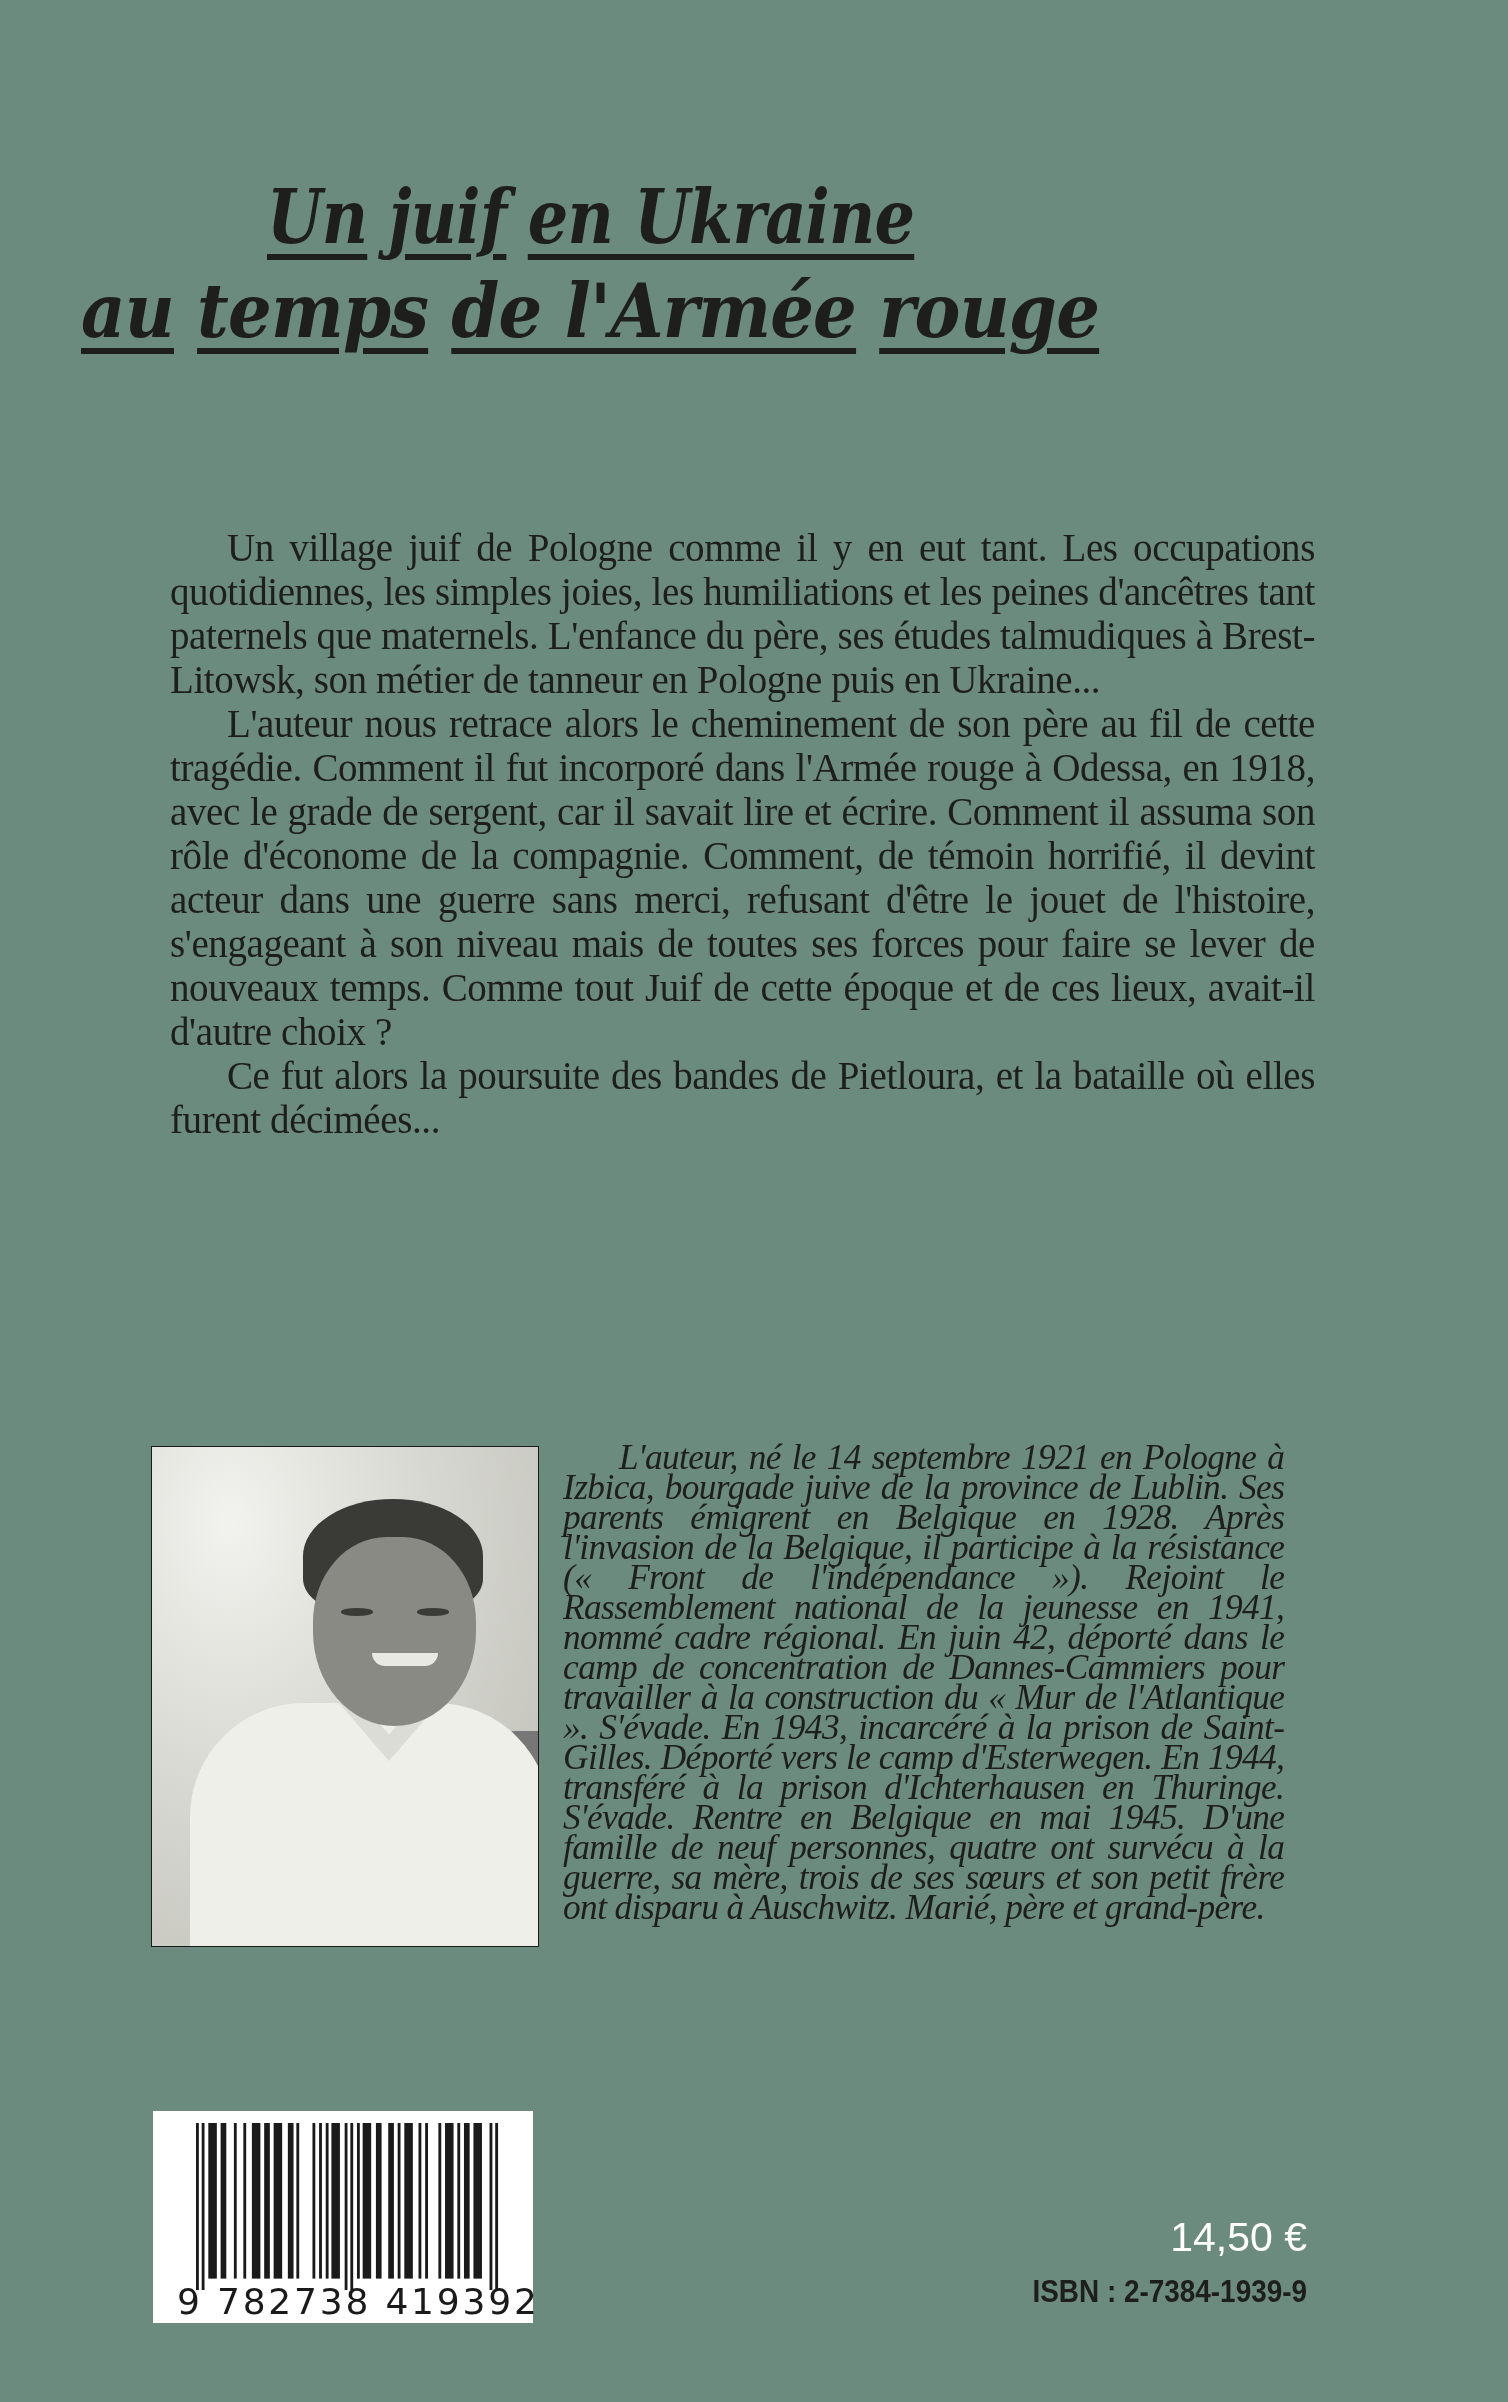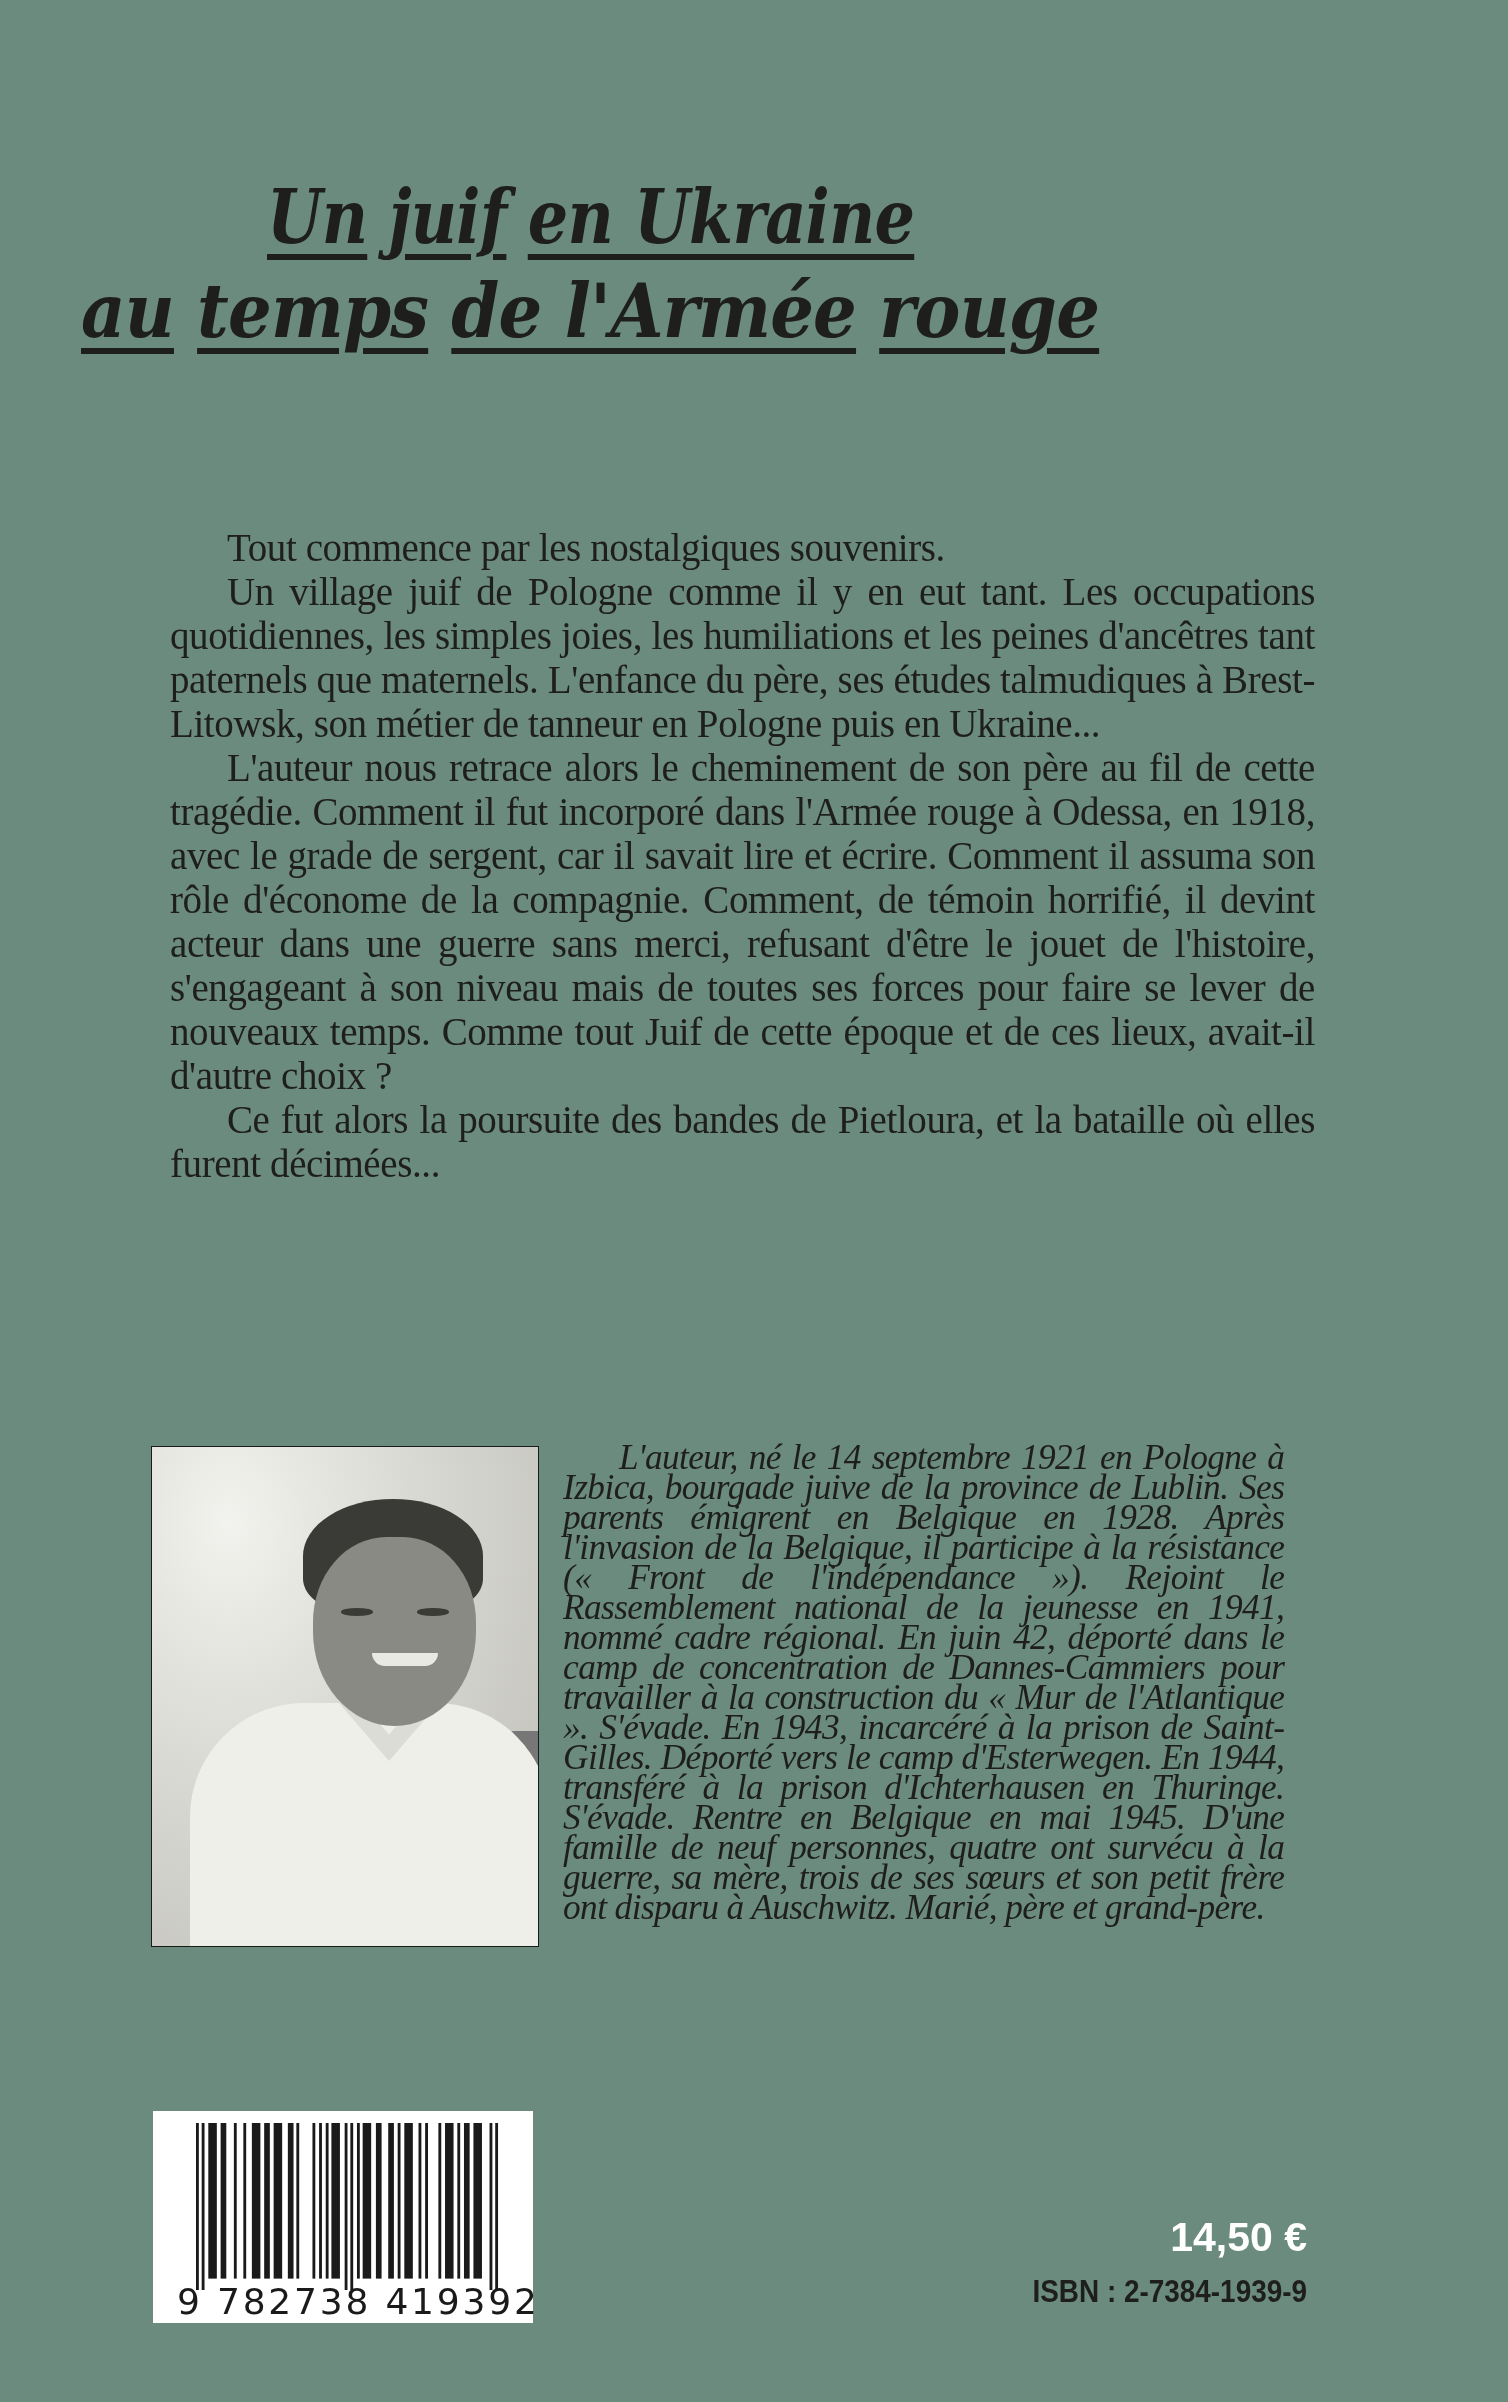--- a/index.html
+++ b/index.html
@@ -54,21 +54,21 @@
   }
   .barcode-bars { position:absolute; left:43px; top:12.3px; width:303px; height:167px; }
   .barcode-digits {
     position:absolute; left:24px; top:173px; width:360px;
     font-family:"DejaVu Sans", sans-serif; font-size:36px; line-height:1;
     color:#1a1a1a; letter-spacing:2.8px; white-space:nowrap;
   }
 
   .price {
     position:absolute; right:201px; top:2214px;
-    font-family:"Liberation Sans", sans-serif; font-size:41px; color:#ffffff;font-weight:bold;
+    font-family:"Liberation Sans", sans-serif; font-size:41px; color:#ffffff;
   }
   .isbn {
     position:absolute; right:201px; top:2274px;
     font-family:"Liberation Sans", sans-serif; font-size:31px; font-weight:bold;
     color:#1e1e1c; transform:scaleX(0.9); transform-origin:right top;
   }
 </style>
 </head>
 <body>
 
@@ -80,21 +80,20 @@
   </div>
   <div id="t2" class="title-line">
     <span class="u">au</span>
     <span class="u">temps</span>
     <span class="u">de l'Armée</span>
     <span class="u">rouge</span>
   </div>
 </div>
 
 <div class="body-text">
-  <p>Tout commence par les nostalgiques souvenirs.</p>
   <p>Un village juif de Pologne comme il y en eut tant. Les occupations quotidiennes, les simples joies, les humiliations et les peines d'ancêtres tant paternels que maternels. L'enfance du père, ses études talmudiques à Brest-Litowsk, son métier de tanneur en Pologne puis en Ukraine...</p>
   <p>L'auteur nous retrace alors le cheminement de son père au fil de cette tragédie. Comment il fut incorporé dans l'Armée rouge à Odessa, en 1918, avec le grade de sergent, car il savait lire et écrire. Comment il assuma son rôle d'économe de la compagnie. Comment, de témoin horrifié, il devint acteur dans une guerre sans merci, refusant d'être le jouet de l'histoire, s'engageant à son niveau mais de toutes ses forces pour faire se lever de nouveaux temps. Comme tout Juif de cette époque et de ces lieux, avait-il d'autre choix ?</p>
   <p>Ce fut alors la poursuite des bandes de Pietloura, et la bataille où elles furent décimées...</p>
 </div>
 
 <div class="photo" title="Portrait photo of the author">
   <div class="side"></div>
   <div class="shirt"></div>
   <div class="collar"></div>
   <div class="hair"></div>

